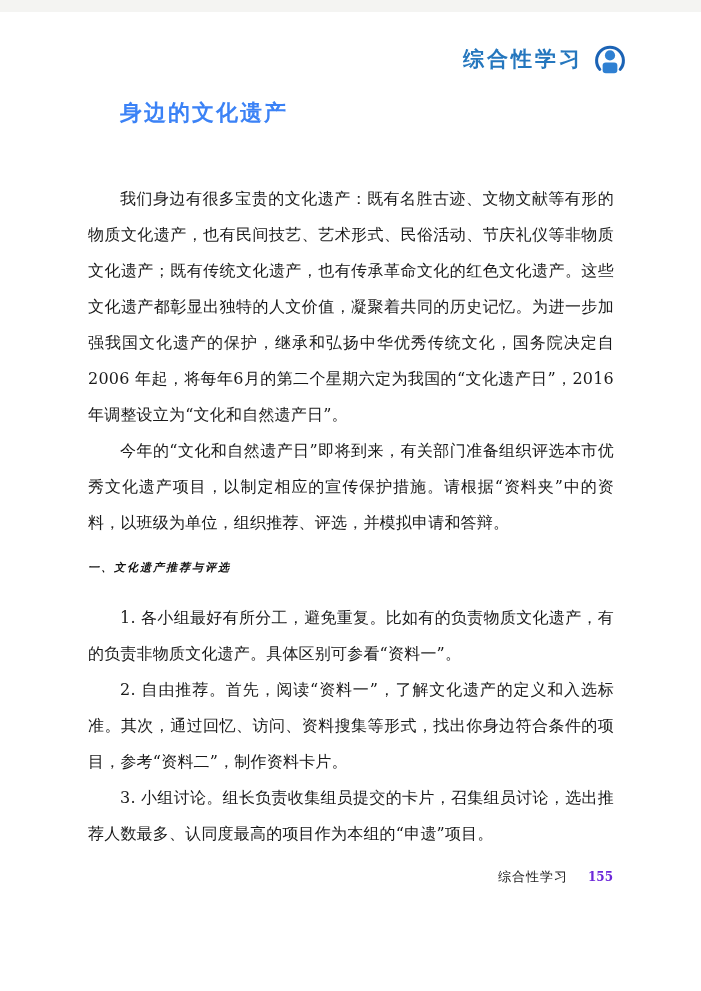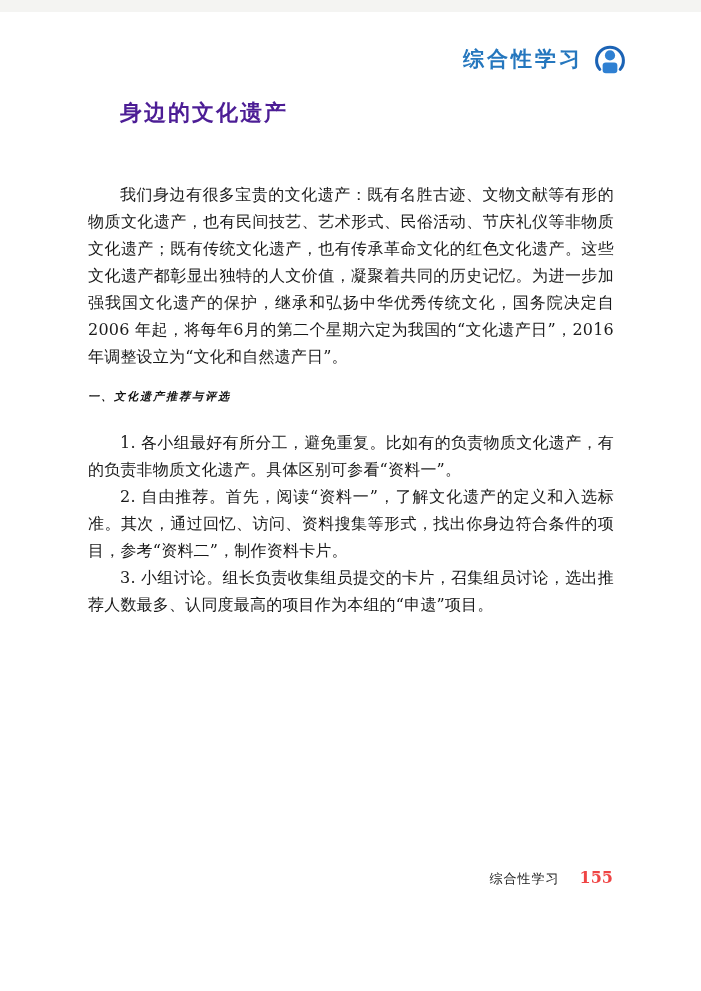--- a/index.html
+++ b/index.html
@@ -40,35 +40,35 @@
     display: block;
   }
   
   .doc-title {
     position: absolute;
     top: 86px;
     left: 120px;
     font-size: 22px;
     font-weight: bold;
     letter-spacing: 2px;
-    color: #4c1d95;
+    color: #3b82f6;
     font-family: Liberation Serif, serif;
     margin: 0;
   }
   
   .body-text {
     position: absolute;
     top: 169px;
     left: 88px;
     width: 526px;
   }
   .body-text p {
     margin: 0;
     font-size: 16px;
-    line-height: 27px;
+    line-height: 36px;
     text-align: justify;
     text-indent: 2em;
     letter-spacing: 0.2px;
   }
   .section-heading {
     margin: 19px 0 25px 0;
     font-size: 11px;
     font-weight: bold;
     font-style: italic;      
     letter-spacing: 2px;
@@ -83,23 +83,23 @@
     align-items: baseline;
     gap: 20px;
   }
   .footer-label {
     font-size: 13px;
     letter-spacing: 1px;
     color: #222;
     font-family: "DejaVu Sans", "Liberation Sans", sans-serif;
   }
   .footer-page {
-    font-size: 16px;
+    font-size: 12px;
     font-weight: bold;
-    color: #ef4444;
+    color: #6d28d9;
     font-family: "DejaVu Serif", "Liberation Serif", serif;
   }
 </style>
 </head>
 <body>
 
 <div class="page">
 
   <div class="header">
     <span class="header-label">综合性学习</span>
@@ -107,20 +107,21 @@
       <path d="M 7.2 29 A 14.2 14.2 0 1 1 28.8 29" fill="none" stroke="#1b63b5" stroke-width="3.2" stroke-linecap="round"></path>
       <circle cx="18" cy="14.2" r="5.4" fill="#2f80d2"></circle>
       <rect x="10.2" y="21.6" width="15.6" height="11.5" rx="3.4" fill="#2f80d2"></rect>
     </svg>
   </div>
 
   <h1 class="doc-title">身边的文化遗产</h1>
 
   <div class="body-text">
     <p>我们身边有很多宝贵的文化遗产：既有名胜古迹、文物文献等有形的物质文化遗产，也有民间技艺、艺术形式、民俗活动、节庆礼仪等非物质文化遗产；既有传统文化遗产，也有传承革命文化的红色文化遗产。这些文化遗产都彰显出独特的人文价值，凝聚着共同的历史记忆。为进一步加强我国文化遗产的保护，继承和弘扬中华优秀传统文化，国务院决定自2006 年起，将每年6月的第二个星期六定为我国的“文化遗产日”，2016 年调整设立为“文化和自然遗产日”。</p>
+    <p>今年的“文化和自然遗产日”即将到来，有关部门准备组织评选本市优秀文化遗产项目，以制定相应的宣传保护措施。请根据“资料夹”中的资料，以班级为单位，组织推荐、评选，并模拟申请和答辩。</p>
 
     <div class="section-heading">一、文化遗产推荐与评选</div>
 
     <p>1. 各小组最好有所分工，避免重复。比如有的负责物质文化遗产，有的负责非物质文化遗产。具体区别可参看“资料一”。</p>
     <p>2. 自由推荐。首先，阅读“资料一”，了解文化遗产的定义和入选标准。其次，通过回忆、访问、资料搜集等形式，找出你身边符合条件的项目，参考“资料二”，制作资料卡片。</p>
     <p>3. 小组讨论。组长负责收集组员提交的卡片，召集组员讨论，选出推荐人数最多、认同度最高的项目作为本组的“申遗”项目。</p>
   </div>
 
   <div class="footer">
     <span class="footer-label">综合性学习</span>

